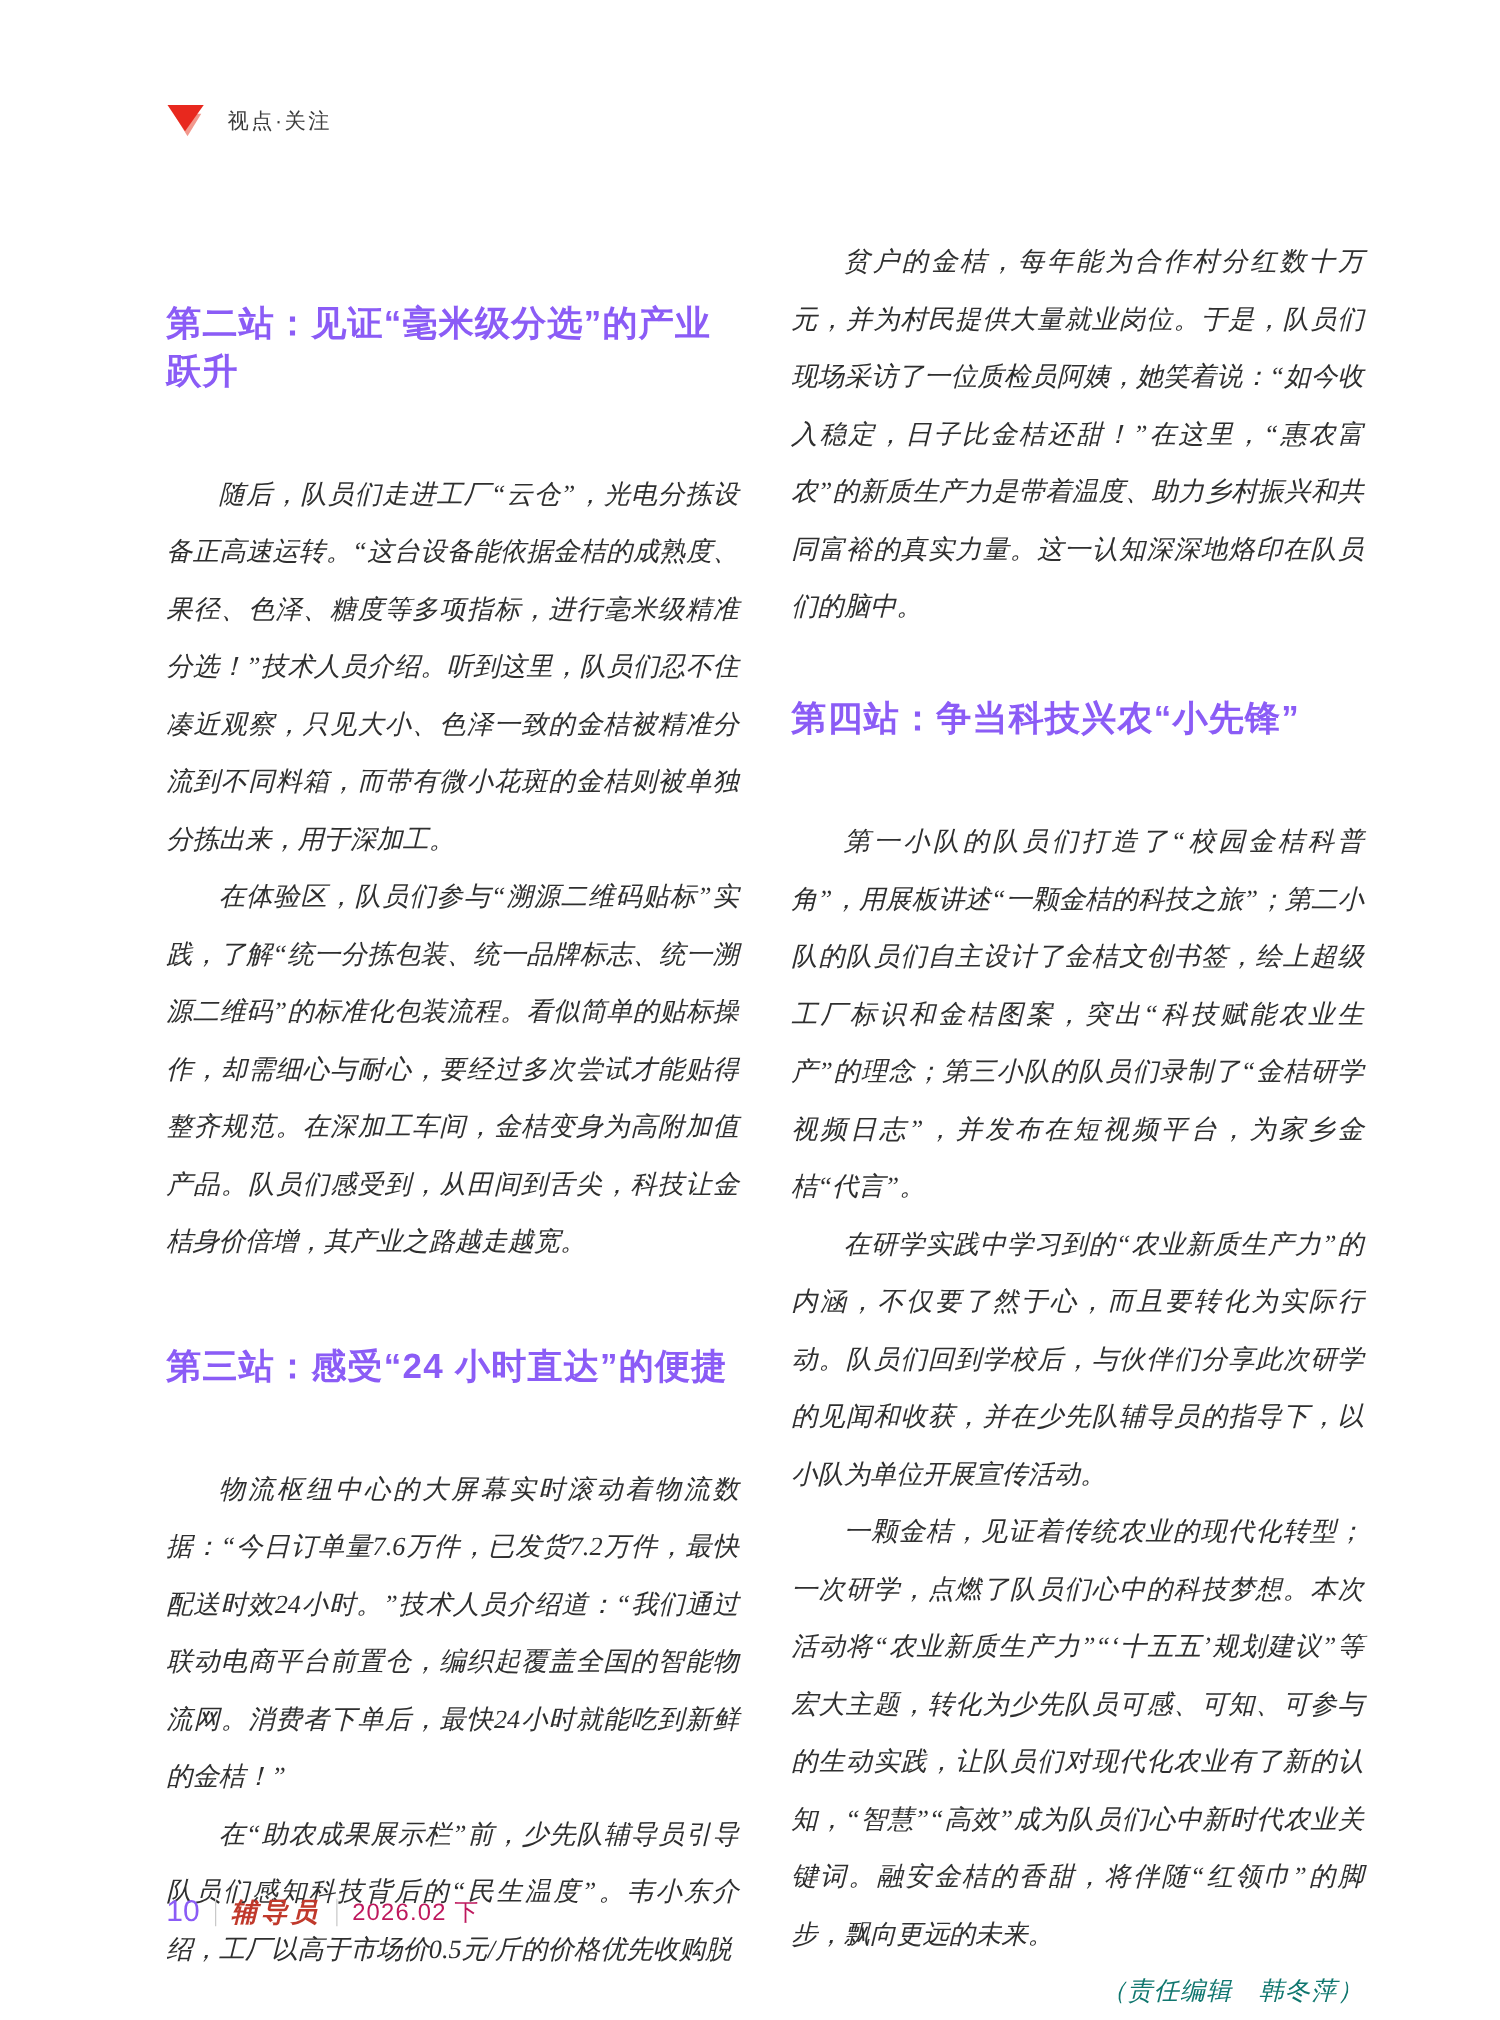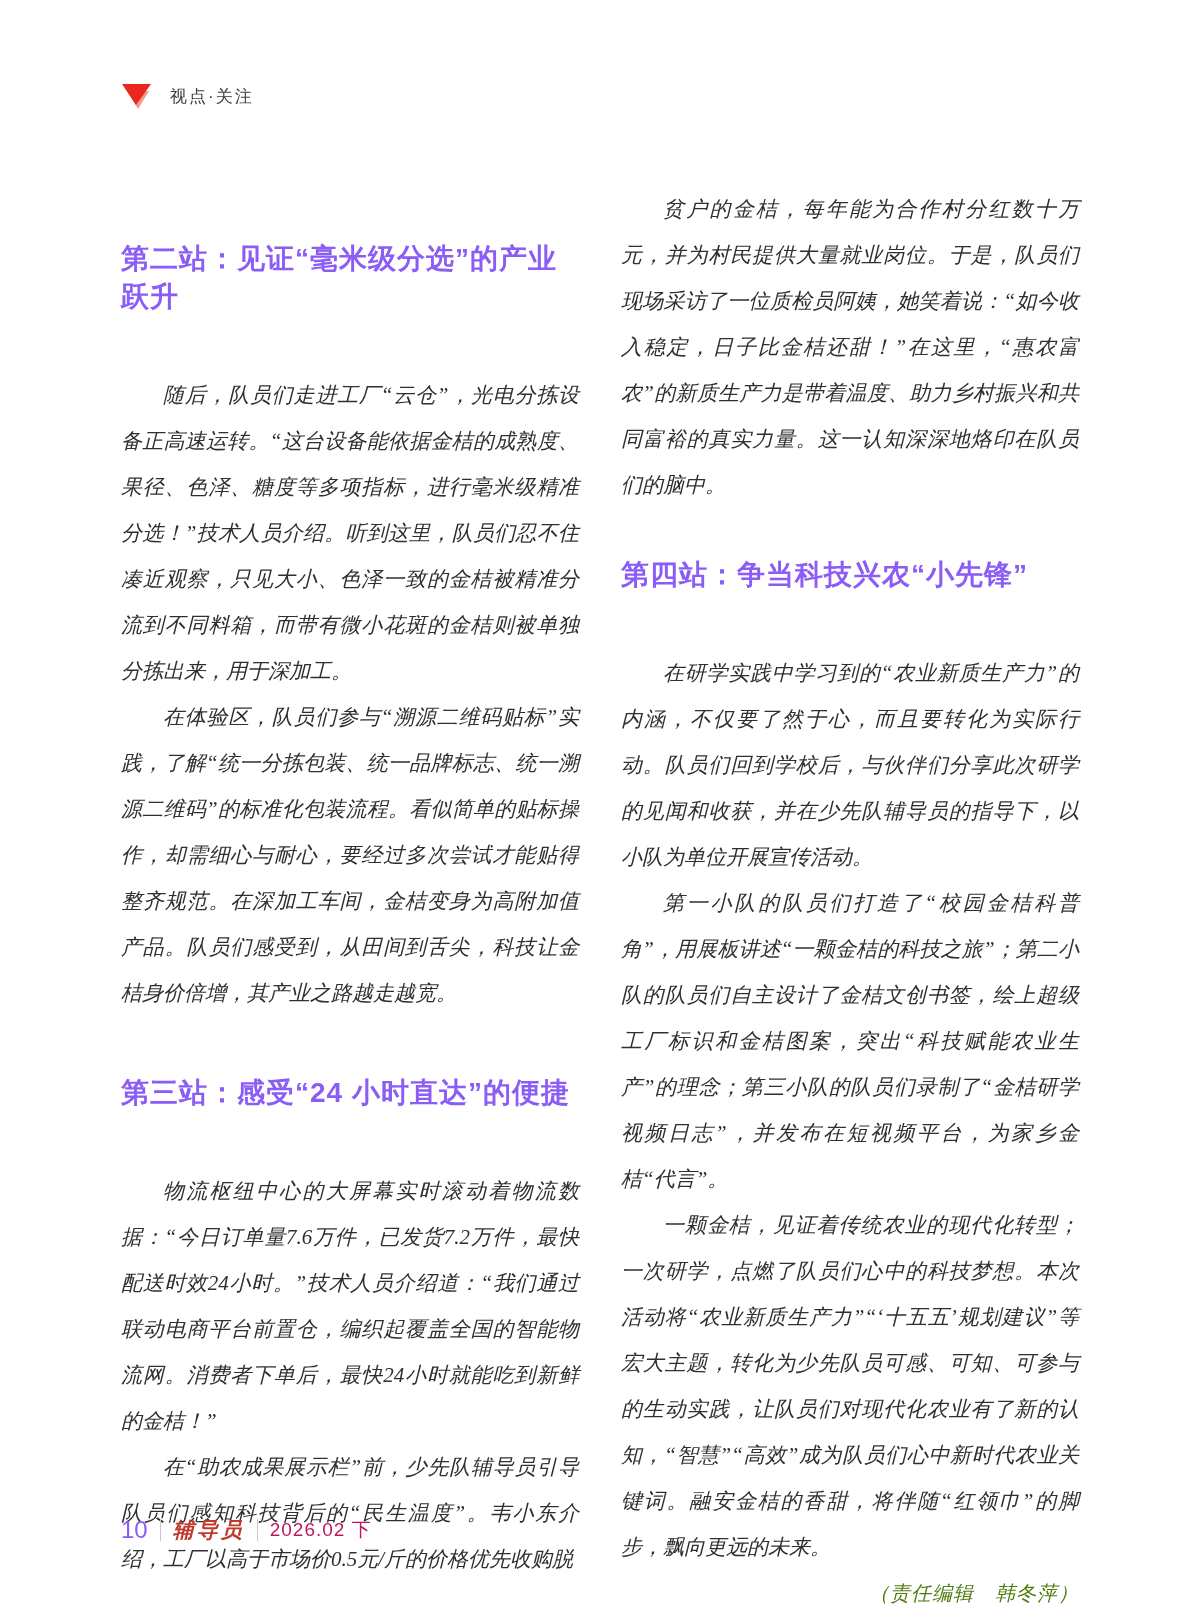--- a/index.html
+++ b/index.html
@@ -2,21 +2,21 @@
 <html><head>
 <meta charset="utf-8">
 <style>
   * { margin: 0; padding: 0; box-sizing: border-box; }
   html, body { background: #ffffff; }
   body {
     width: 1200px; height: 1616px; position: relative;
     font-family: "Liberation Serif", "DejaVu Serif", serif;
     color: #2f2f2f;
   }
-  .page { position: absolute; inset: 0; overflow: hidden; background: #ffffff; }
+  .page { position: absolute; inset: 0; overflow: hidden; background: #ffffff; margin-left: 12px; }
 
   
   .page-header {
     position: absolute; left: 120px; top: 82px;
     display: flex; align-items: center; gap: 16px;
   }
   .header-icon { width: 34px; height: 28px; display: block; }
   .header-label {
     font-family: "Liberation Sans", "DejaVu Sans", sans-serif;
     font-size: 17px; color: #3c3c3c; letter-spacing: 2px;
@@ -37,21 +37,21 @@
   .col-right .section-heading { margin-top: 48px; }
 
   .body-p {
     font-size: 21px; line-height: 46px;
     text-align: justify; text-indent: 2em;
     color: #2f2f2f;
     font-style: italic;
   }
   .editor-credit {
     float: right;
-    font-size: 20px; color: #4d7c0f;
+    font-size: 20px; color: #0f766e;
     font-family: "Liberation Serif", "DejaVu Serif", serif;
     letter-spacing: 1px;
   }
 
   
   .page-footer {
     position: absolute; left: 121px; top: 1516px;
     display: flex; align-items: center; gap: 12px;
   }
   .footer-pagenum {
@@ -89,22 +89,22 @@
     <p class="body-p">随后，队员们走进工厂“云仓”，光电分拣设备正高速运转。“这台设备能依据金桔的成熟度、果径、色泽、糖度等多项指标，进行毫米级精准分选！”技术人员介绍。听到这里，队员们忍不住凑近观察，只见大小、色泽一致的金桔被精准分流到不同料箱，而带有微小花斑的金桔则被单独分拣出来，用于深加工。</p>
     <p class="body-p">在体验区，队员们参与“溯源二维码贴标”实践，了解“统一分拣包装、统一品牌标志、统一溯源二维码”的标准化包装流程。看似简单的贴标操作，却需细心与耐心，要经过多次尝试才能贴得整齐规范。在深加工车间，金桔变身为高附加值产品。队员们感受到，从田间到舌尖，科技让金桔身价倍增，其产业之路越走越宽。</p>
     <h2 class="section-heading">第三站：感受“24 小时直达”的便捷</h2>
     <p class="body-p">物流枢纽中心的大屏幕实时滚动着物流数据：“今日订单量7.6万件，已发货7.2万件，最快配送时效24小时。”技术人员介绍道：“我们通过联动电商平台前置仓，编织起覆盖全国的智能物流网。消费者下单后，最快24小时就能吃到新鲜的金桔！”</p>
     <p class="body-p">在“助农成果展示栏”前，少先队辅导员引导队员们感知科技背后的“民生温度”。韦小东介绍，工厂以高于市场价0.5元/斤的价格优先收购脱</p>
   </div>
 
   <div class="col col-right">
     <p class="body-p">贫户的金桔，每年能为合作村分红数十万元，并为村民提供大量就业岗位。于是，队员们现场采访了一位质检员阿姨，她笑着说：“如今收入稳定，日子比金桔还甜！”在这里，“惠农富农”的新质生产力是带着温度、助力乡村振兴和共同富裕的真实力量。这一认知深深地烙印在队员们的脑中。</p>
     <h2 class="section-heading">第四站：争当科技兴农“小先锋”</h2>
+    <p class="body-p">第一小队的队员们打造了“校园金桔科普角”，用展板讲述“一颗金桔的科技之旅”；第二小队的队员们自主设计了金桔文创书签，绘上超级工厂标识和金桔图案，突出“科技赋能农业生产”的理念；第三小队的队员们录制了“金桔研学视频日志”，并发布在短视频平台，为家乡金桔“代言”。</p>
     <p class="body-p">在研学实践中学习到的“农业新质生产力”的内涵，不仅要了然于心，而且要转化为实际行动。队员们回到学校后，与伙伴们分享此次研学的见闻和收获，并在少先队辅导员的指导下，以小队为单位开展宣传活动。</p>
-    <p class="body-p">第一小队的队员们打造了“校园金桔科普角”，用展板讲述“一颗金桔的科技之旅”；第二小队的队员们自主设计了金桔文创书签，绘上超级工厂标识和金桔图案，突出“科技赋能农业生产”的理念；第三小队的队员们录制了“金桔研学视频日志”，并发布在短视频平台，为家乡金桔“代言”。</p>
     <p class="body-p">
       <span>一颗金桔，见证着传统农业的现代化转型；一次研学，点燃了队员们心中的科技梦想。本次活动将“农业新质生产力”“‘十五五’规划建议”等宏大主题，转化为少先队员可感、可知、可参与的生动实践，让队员们对现代化农业有了新的认知，“智慧”“高效”成为队员们心中新时代农业关键词。融安金桔的香甜，将伴随“红领巾”的脚步，飘向更远的未来。</span>
       <span class="editor-credit">（责任编辑　韩冬萍）</span>
     </p>
   </div>
 
   <div class="page-footer">
     <span class="footer-pagenum">10</span>
     <span class="footer-sep"></span>
     <span class="footer-magname">辅导员</span>

